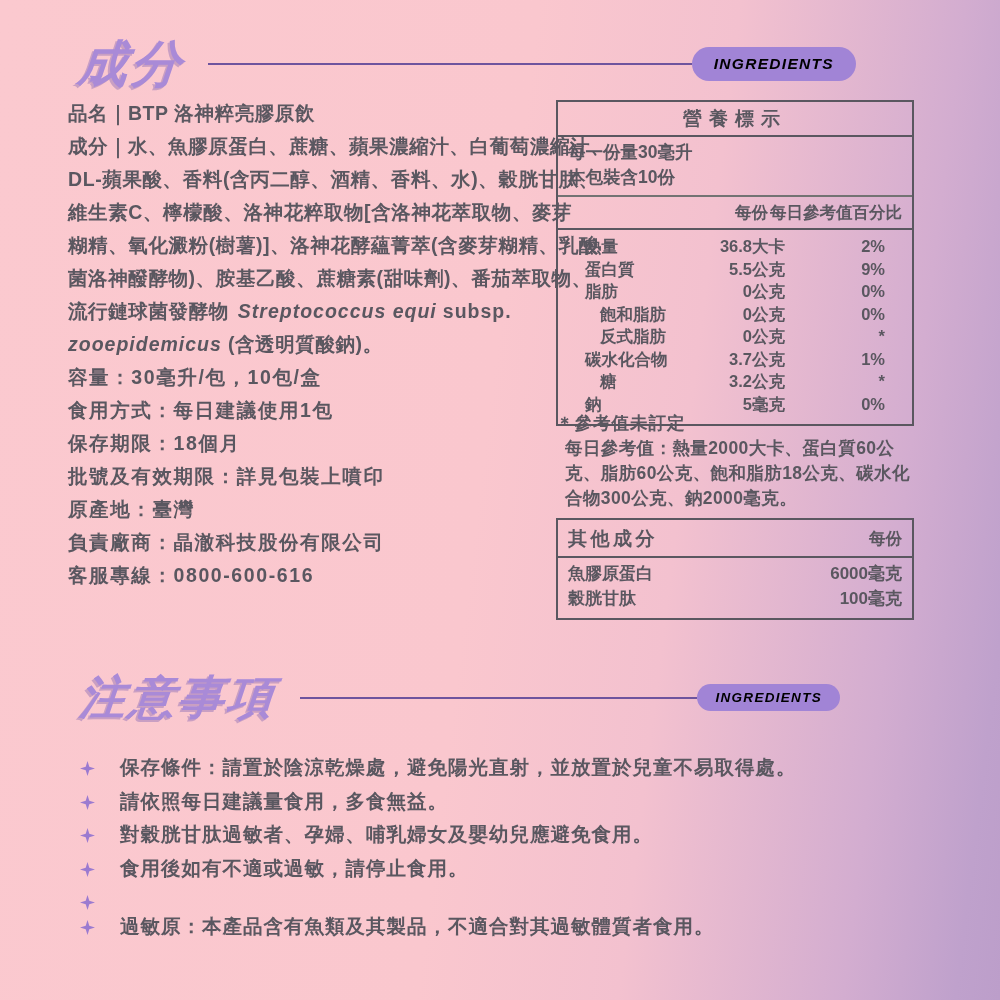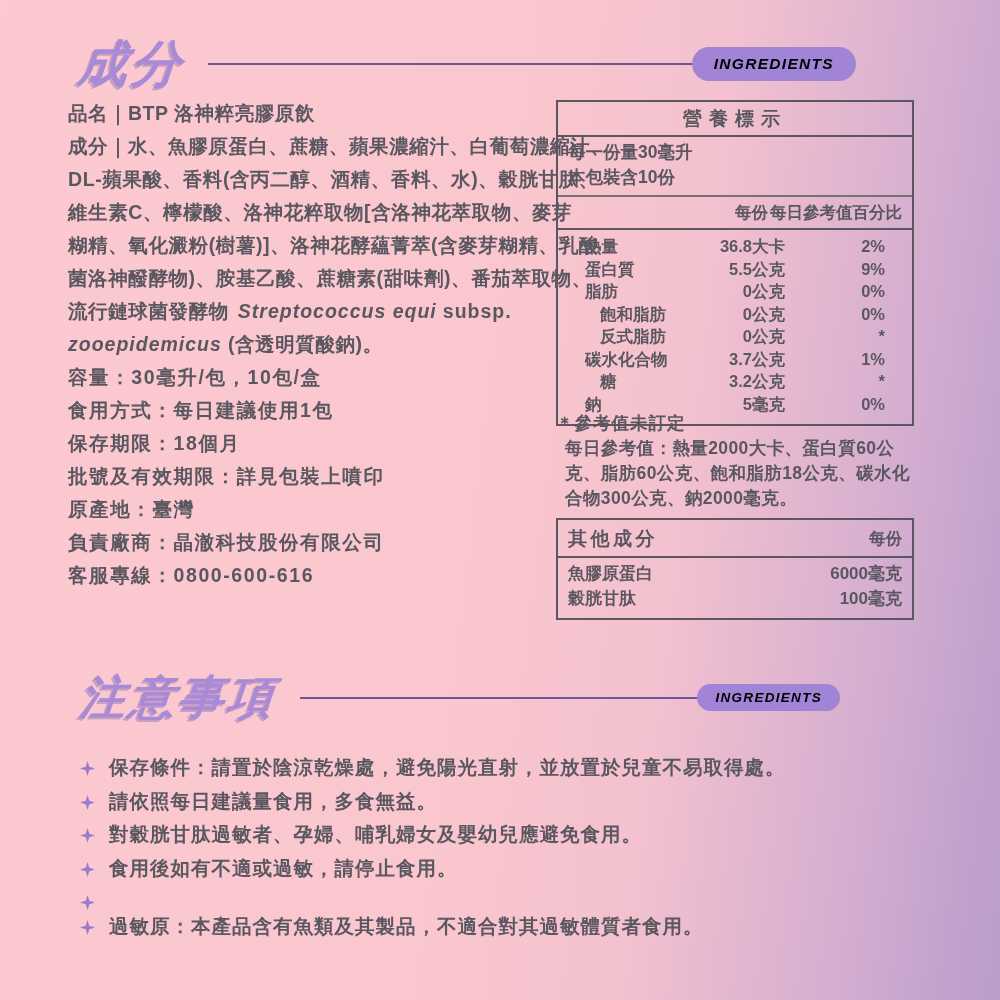--- a/index.html
+++ b/index.html
@@ -61,21 +61,21 @@
   .ot-head{display:flex;justify-content:space-between;align-items:center;
     padding:6px 10px 4px;border-bottom:2px solid #5a5760;}
   .ot-title{font-size:19px;font-weight:700;letter-spacing:3.5px;}
   .ot-col{font-size:16.5px;font-weight:600;}
   .ot-body{padding:4px 10px 7px;}
   .ot-row{display:flex;justify-content:space-between;
     font-size:17px;font-weight:600;line-height:24.5px;}
 
   
   .prec-list{position:absolute;left:80px;top:751px;width:890px;}
-  .prec-item{display:flex;align-items:flex-start;gap:14px;
+  .prec-item{display:flex;align-items:flex-start;gap:25px;
     font-size:19.5px;font-weight:700;line-height:33.5px;letter-spacing:1px;
     white-space:nowrap;}
   .star{flex:0 0 auto;margin-top:10px;}
 </style>
 </head>
 <body>
 
 <div class="section-header" id="ing-header">
   <div class="sec-title">成分</div>
   <div class="sec-line"></div>

